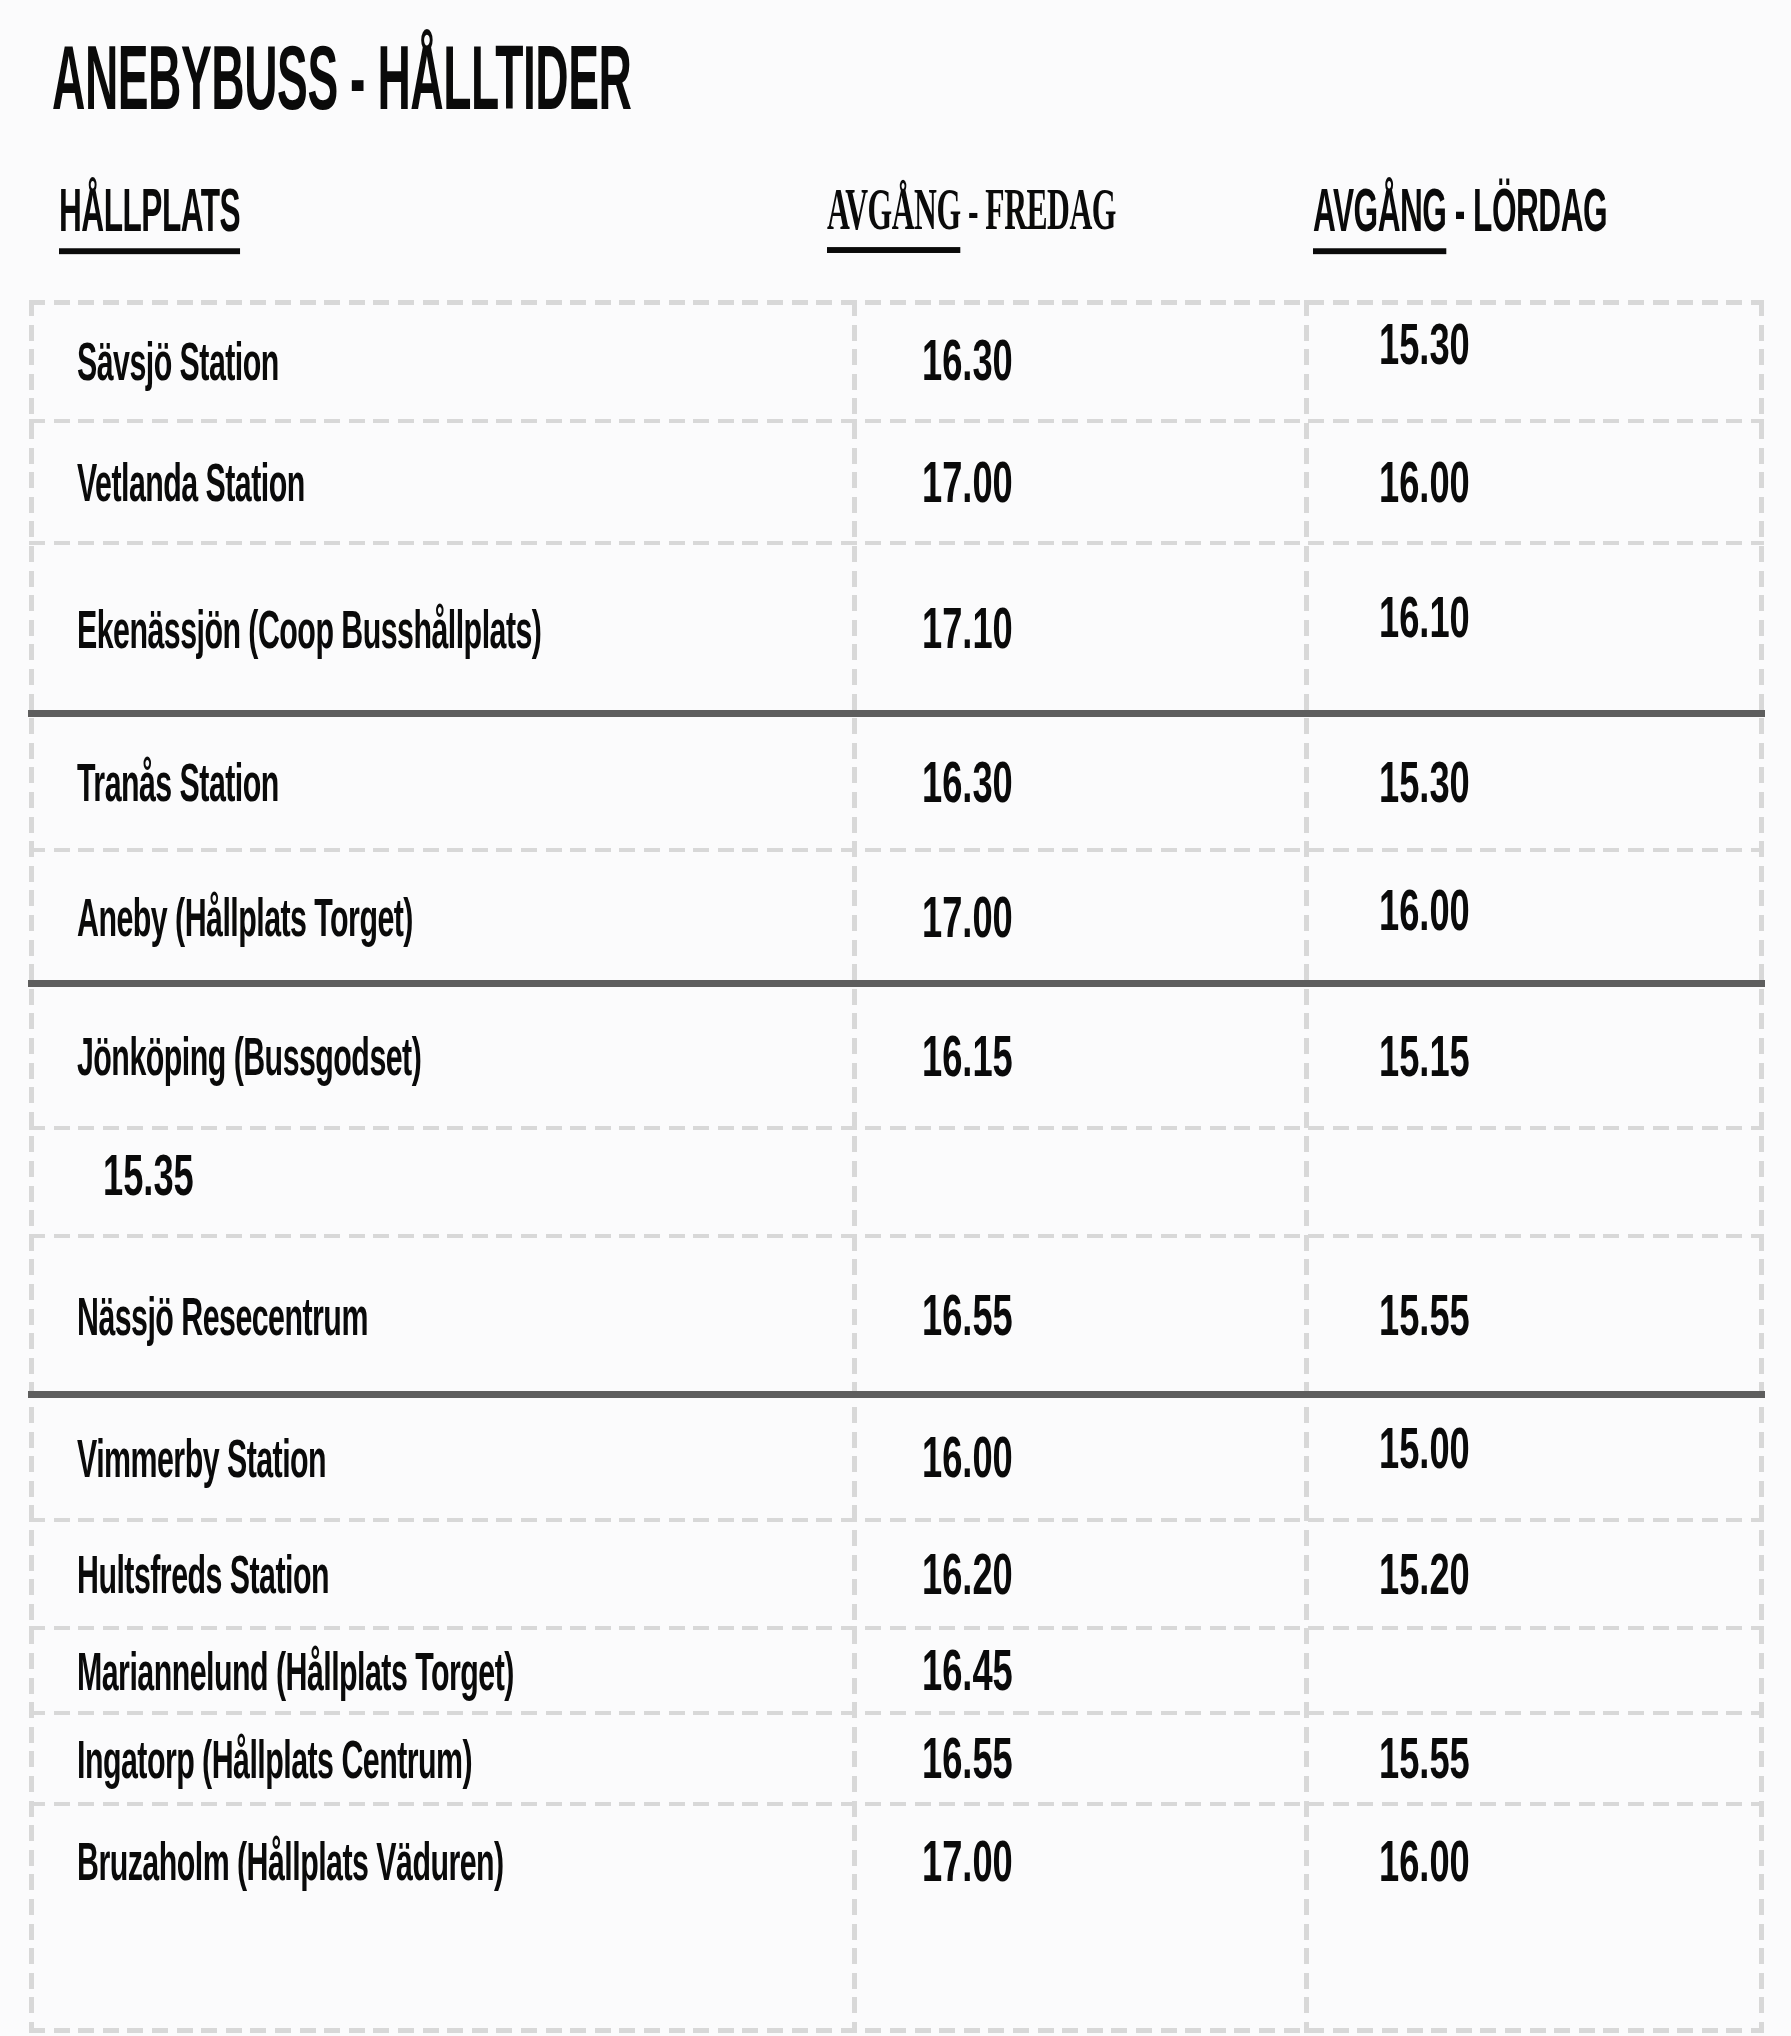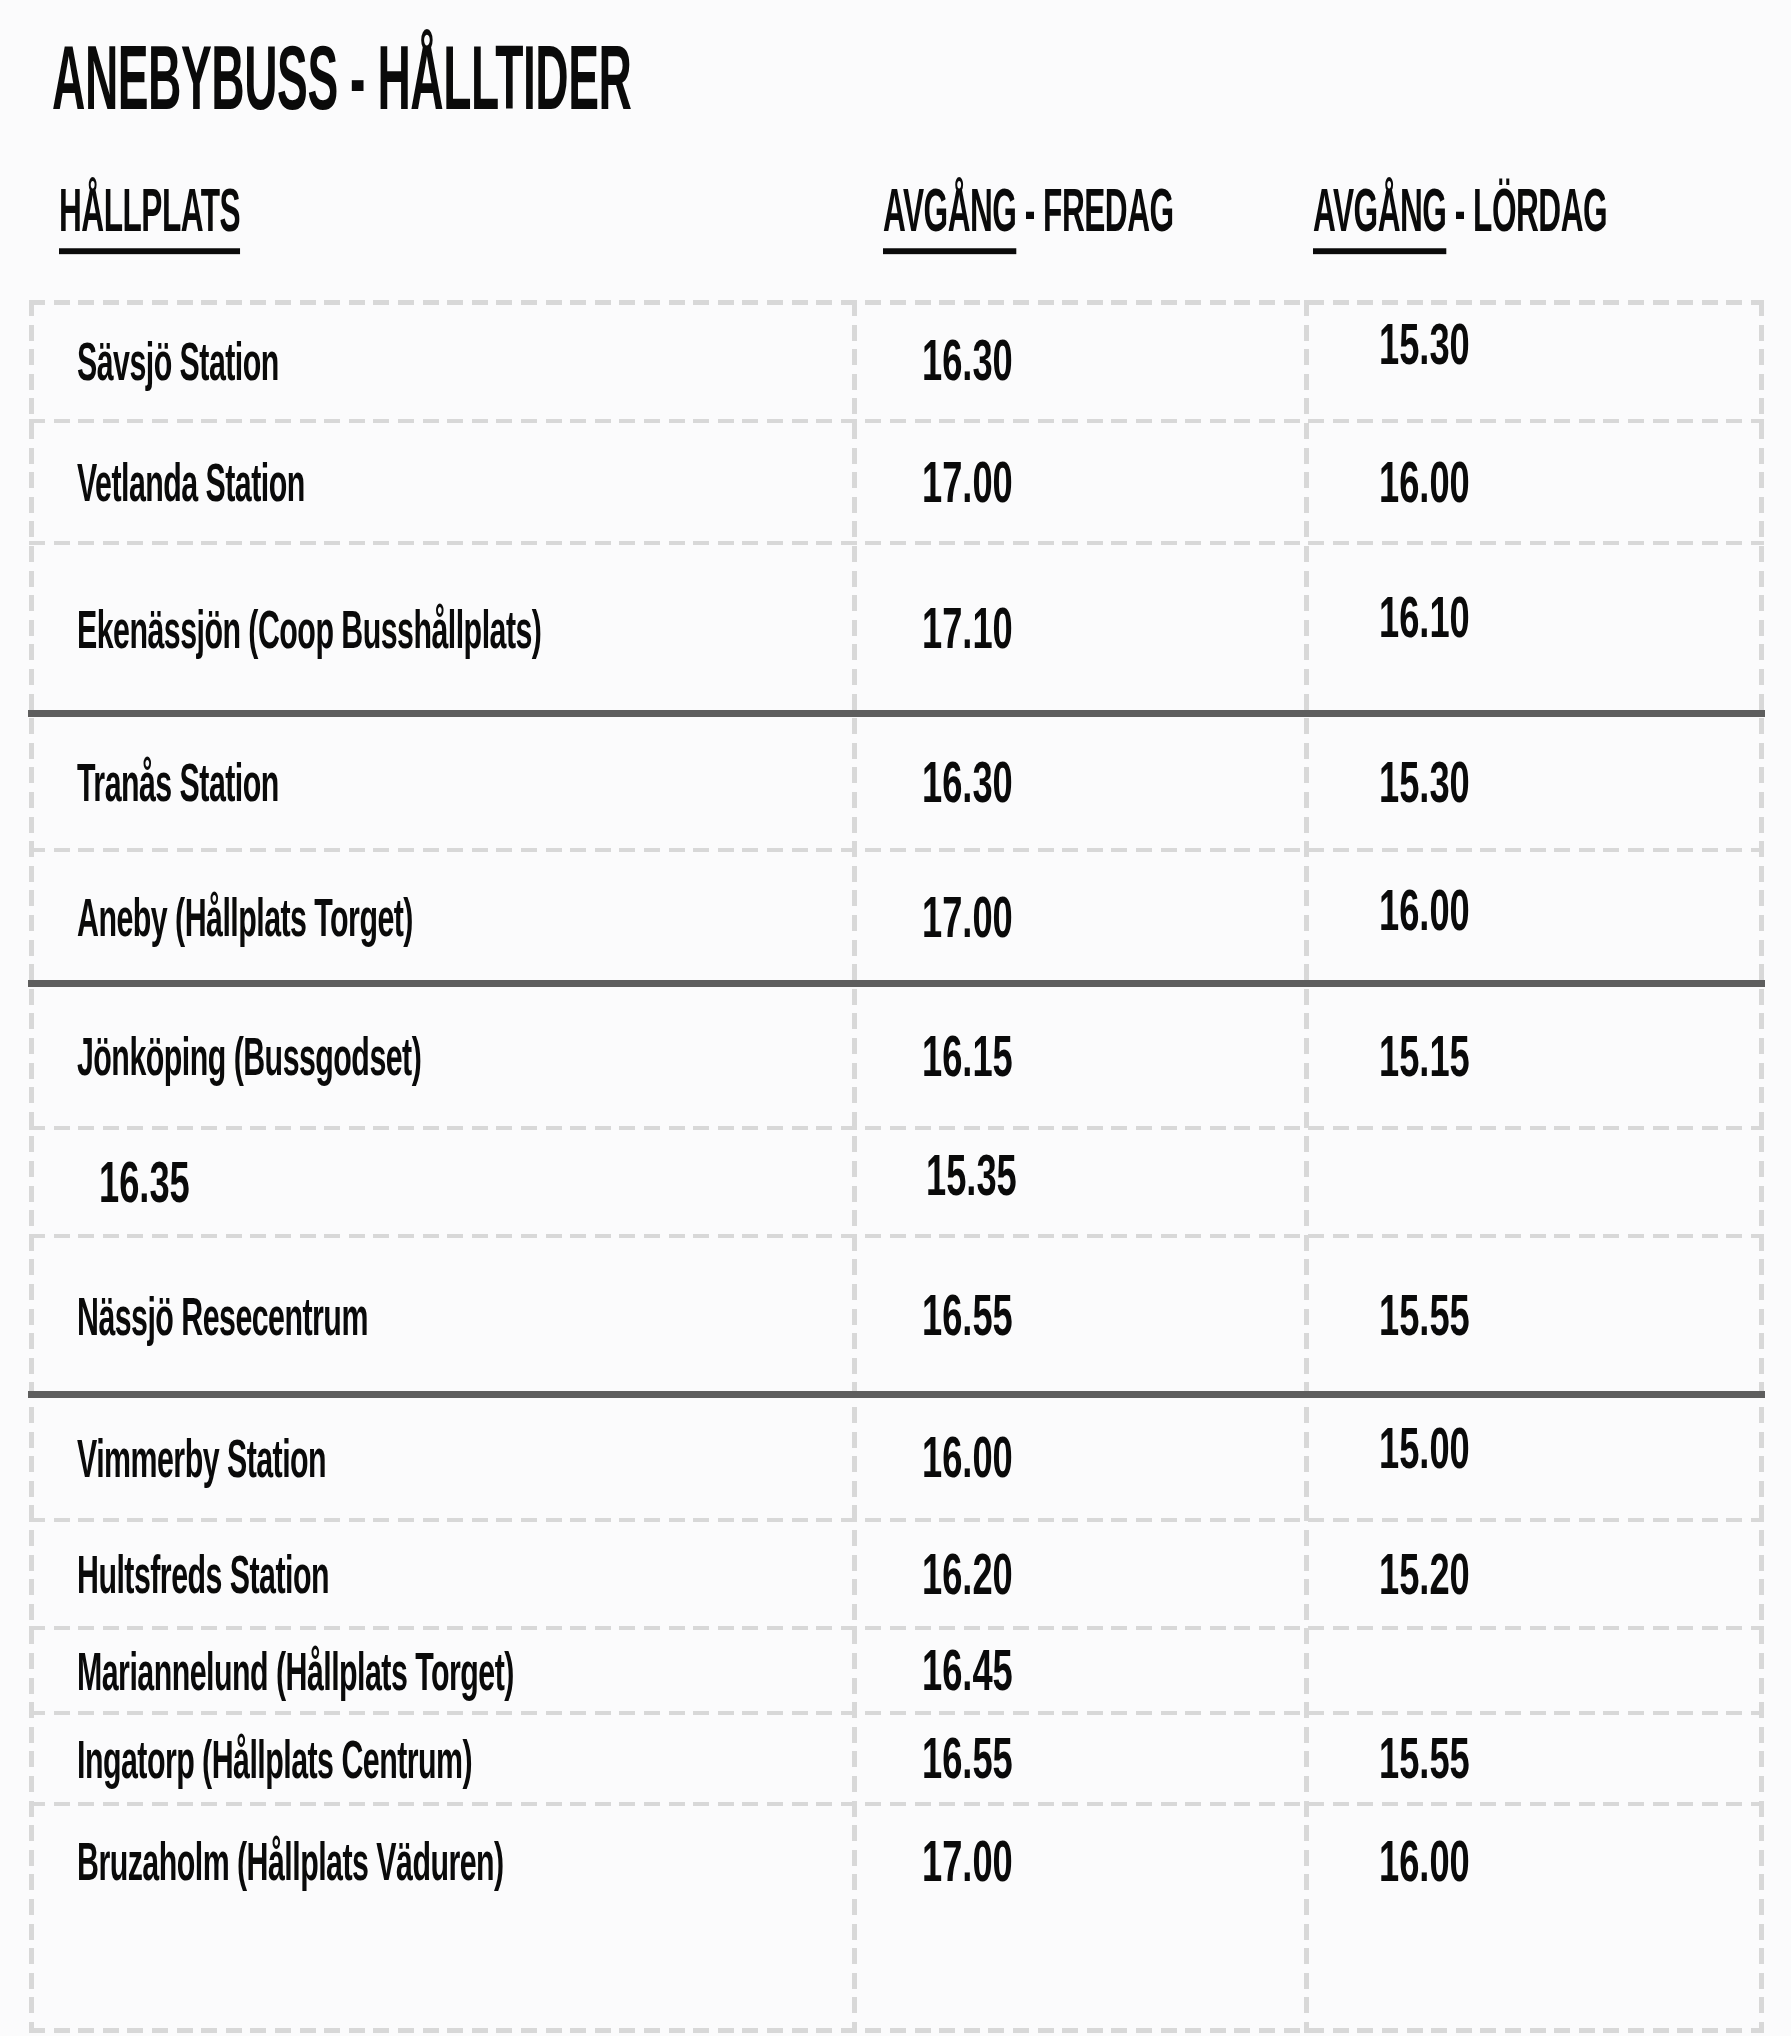--- a/index.html
+++ b/index.html
@@ -30,21 +30,21 @@
     transform:scale(0.62,1.18);
     transform-origin:left bottom;
   }
   .u{
     border-bottom:5.6px solid #0a0a0a;
     padding-bottom:4px;
   }
   .title{position:absolute;left:52px;top:32px;}
   .hdr{position:absolute;top:189px;height:64px;}
   .hdr-stop{left:59px;}
-  .hdr-fri{left:883px;}
+  .hdr-fri{left:827px;font-family:Liberation Serif, serif;}
   .hdr-sat{left:1313px;}
 
   
   .ttable{
     position:absolute;
     left:29px;top:300px;
     width:1735px;height:1733px;
   }
   .hline{
     position:absolute;left:0;right:0;height:4.8px;
@@ -150,21 +150,20 @@
     <div class="cell cell-stop"><span class="cond">Aneby (Hållplats Torget)</span></div>
     <div class="cell cell-fri"><span class="cond">17.00</span></div>
     <div class="cell cell-sat"><span class="cond">16.00</span></div>
   </div>
   <div class="row thick" style="height:144px">
     <div class="cell cell-stop"><span class="cond">Jönköping (Bussgodset)</span></div>
     <div class="cell cell-fri"><span class="cond">16.15</span></div>
     <div class="cell cell-sat"><span class="cond">15.15</span></div>
   </div>
   <div class="row" style="height:108px">
-    <div class="cell cell-fri"><span class="cond">16.35</span></div>
     <div class="cell cell-sat"><span class="cond">15.35</span></div>
   </div>
   <div class="row no-dash" style="height:159px">
     <div class="cell cell-stop"><span class="cond">Nässjö Resecentrum</span></div>
     <div class="cell cell-fri"><span class="cond">16.55</span></div>
     <div class="cell cell-sat"><span class="cond">15.55</span></div>
   </div>
   <div class="row thick" style="height:125px">
     <div class="cell cell-stop"><span class="cond">Vimmerby Station</span></div>
     <div class="cell cell-fri"><span class="cond">16.00</span></div>

